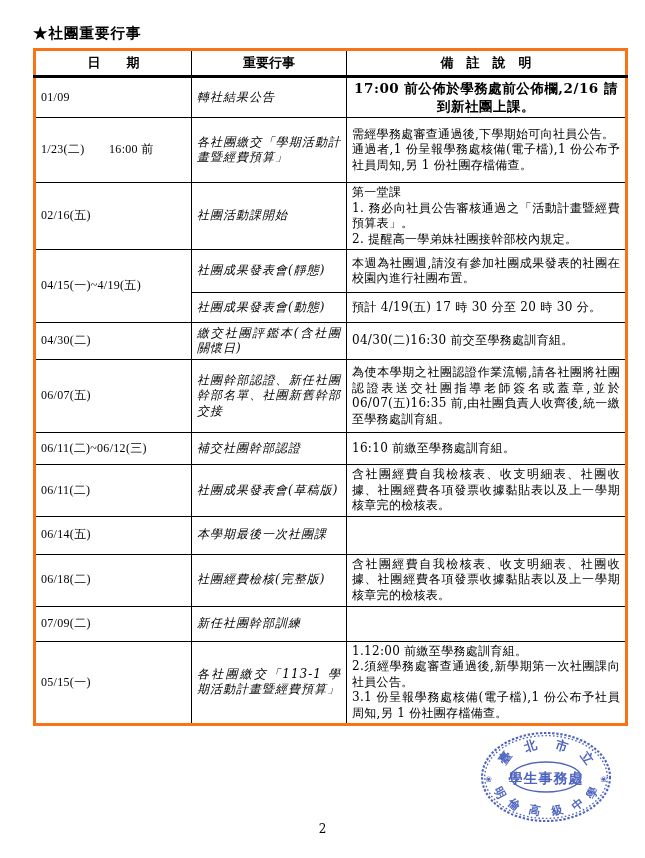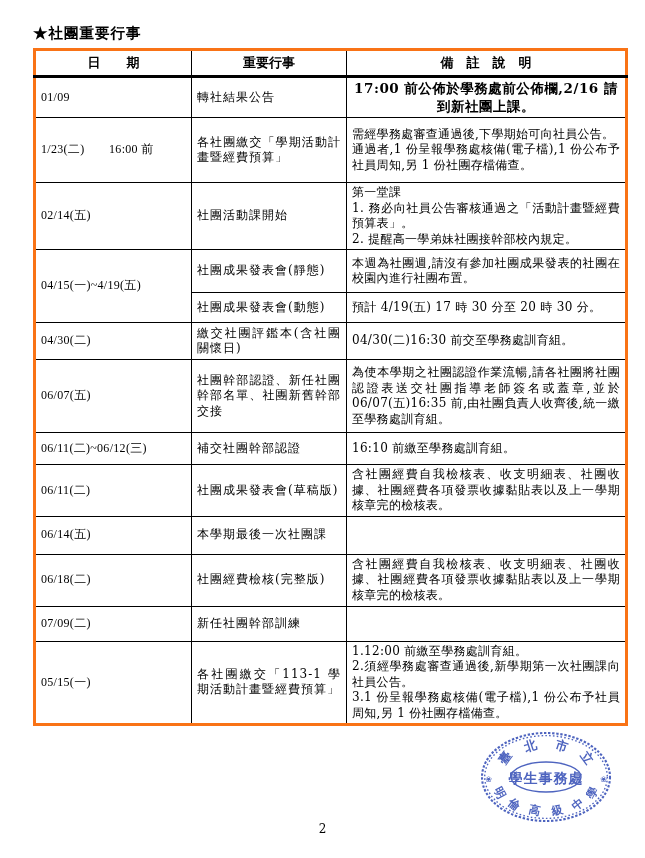--- a/index.html
+++ b/index.html
@@ -33,21 +33,21 @@
   }
   table.events td {
     border:1px solid #000;
     vertical-align:middle;
     font-size:12px;
     line-height:15.5px;
     padding:2px 5px;
     overflow:hidden;
   }
   td.c-date { font-size:12.5px; letter-spacing:0.3px; line-height:16px; white-space:pre-wrap;font-family:Liberation Serif, serif; }
-  td.c-event { font-size:12.5px; letter-spacing:1px; line-height:17.5px; text-align:justify; }
+  td.c-event { font-size:12.5px; letter-spacing:1px; line-height:17.5px; text-align:justify;font-style:italic; }
   td.c-remarks { white-space:pre-line; text-align:justify; letter-spacing:0.3px; }
   td.c-remarks.bold {
     font-weight:bold; font-size:13.5px; line-height:17.5px;
     letter-spacing:0.5px; text-align:center;
   }
   .page-number {
     position:absolute; left:0; right:0; top:822px;
     text-align:center; font-size:12px;
   }
   .seal {
@@ -91,21 +91,21 @@
         <td class="c-event">轉社結果公告</td>
         <td class="c-remarks bold">17:00 前公佈於學務處前公佈欄,2/16 請到新社團上課。</td>
       </tr>
       <tr style="height:65px">
         <td class="c-date">1/23(二)　　16:00 前</td>
         <td class="c-event">各社團繳交「學期活動計畫暨經費預算」</td>
         <td class="c-remarks">需經學務處審查通過後,下學期始可向社員公告。
 通過者,1 份呈報學務處核備(電子檔),1 份公布予社員周知,另 1 份社團存檔備查。</td>
       </tr>
       <tr style="height:65px">
-        <td class="c-date">02/14(五)</td>
+        <td class="c-date">02/16(五)</td>
         <td class="c-event">社團活動課開始</td>
         <td class="c-remarks">第一堂課
 1. 務必向社員公告審核通過之「活動計畫暨經費預算表」。
 2. 提醒高一學弟妹社團接幹部校內規定。</td>
       </tr>
       <tr style="height:43px">
         <td class="c-date" rowspan="2">04/15(一)~4/19(五)</td>
         <td class="c-event">社團成果發表會(靜態)</td>
         <td class="c-remarks">本週為社團週,請沒有參加社團成果發表的社團在校園內進行社團布置。</td>
       </tr>

